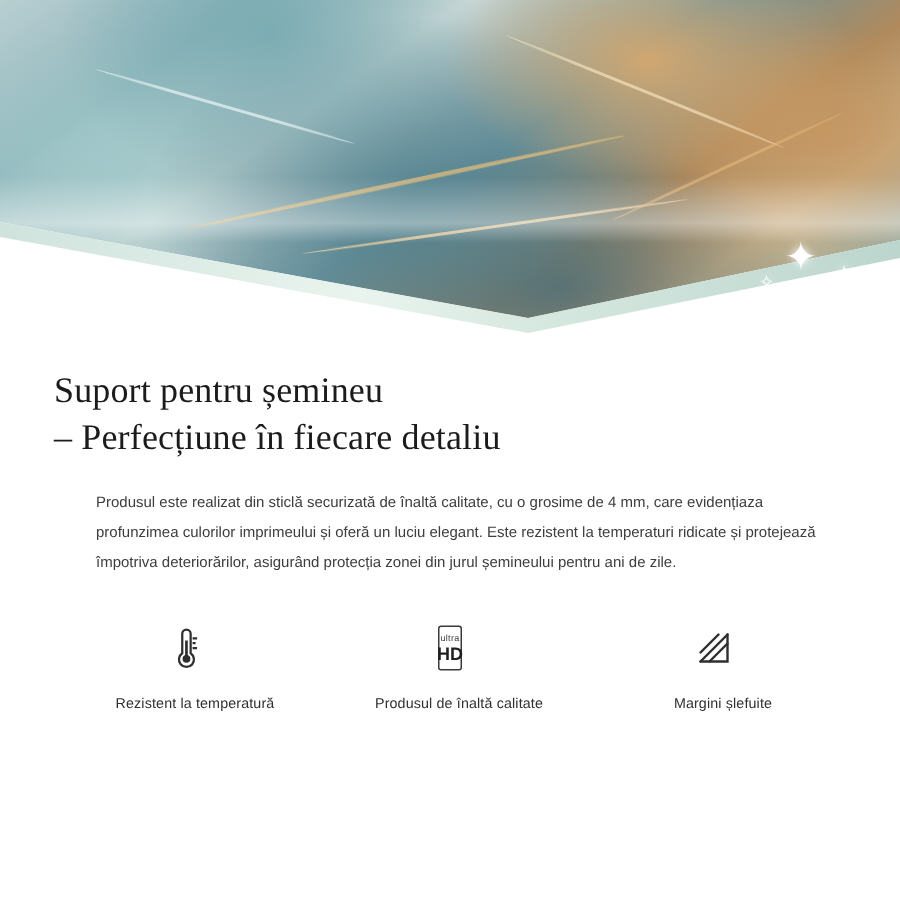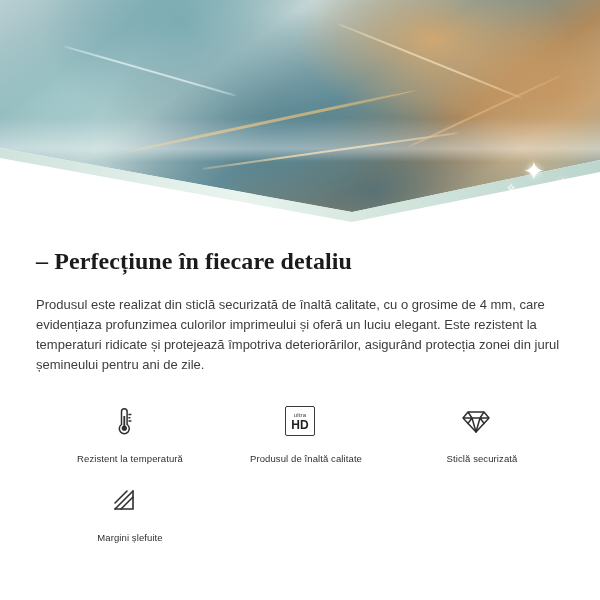--- a/index.html
+++ b/index.html
@@ -87,27 +87,28 @@
   .content { padding: 0 36px; }
   .headline {
     margin-top: 24px;
     font-family: "Liberation Serif", serif;
     font-size: 24px;
     line-height: 31px;
     color: #1b1b1b;
     font-weight: 400;
     letter-spacing: 0.1px;
   }
-  .headline .l2 { display: block; font-weight: bold; }
+  .headline .l2 { display: block; }
   .body-copy {
     margin-top: 18px;
-    font-size: 13px;
+    font-size: 10px;
     line-height: 20px;
     color: #3d3d3d;
     max-width: 532px;
+    margin-left: 28px;
   }
 
   
   .features {
     margin-top: 24px;
     display: grid;
     grid-template-columns: repeat(3, 1fr);
     row-gap: 14px;
   }
   .feature {
@@ -121,21 +122,21 @@
     width: 44px; height: 44px;
     display: flex; align-items: center; justify-content: center;
   }
   .feature-label {
     font-size: 9.5px;
     color: #2f2f2f;
     letter-spacing: 0.1px;
     margin-left: 12px;
   }
   .ultrahd-box {
-    width: 30px; height: 30px;
+    width: 16px; height: 30px;
     border: 1.6px solid #3a3a3a;
     border-radius: 2px;
     display: flex; flex-direction: column;
     align-items: center; justify-content: center;
     line-height: 1;
   }
   .ultrahd-box .u1 { font-size: 6px; color: #3a3a3a; letter-spacing: 0.2px; }
   .ultrahd-box .u2 { font-size: 12px; font-weight: bold; color: #1f1f1f; margin-top: 1px; }
 </style>
 </head>
@@ -155,20 +156,21 @@
     <div class="glass-edge"></div>
     <div class="glass-shine"></div>
     <span class="sparkle sp1">✦</span>
     <span class="sparkle sp2">✧</span>
     <span class="sparkle sp3">✧</span>
   </div>
 
   <div class="content">
 
     <h1 class="headline">
+      <span class="l1">Suport pentru șemineu</span>
       <span class="l2">– Perfecțiune în fiecare detaliu</span>
     </h1>
 
     <p class="body-copy">Produsul este realizat din sticlă securizată de înaltă calitate, cu o grosime de 4 mm, care eviden­țiaza profunzimea culorilor imprimeului și oferă un luciu elegant. Este rezistent la temperaturi ridicate și protejează împotriva deteriorărilor, asigurând protecția zonei din jurul șemineului pentru ani de zile.</p>
 
     <div class="features">
 
       <div class="feature">
         <span class="feature-icon">
           <svg width="34" height="34" viewBox="0 0 34 34" fill="none" stroke="#2f2f2f" stroke-width="1.5">
@@ -185,29 +187,20 @@
         <span class="feature-icon">
           <span class="ultrahd-box">
             <span class="u1">ultra</span>
             <span class="u2">HD</span>
           </span>
         </span>
         <span class="feature-label">Produsul de înaltă calitate</span>
       </div>
 
 
-      <div class="feature">
-        <span class="feature-icon">
-          <svg width="34" height="34" viewBox="0 0 34 34" fill="none" stroke="#2f2f2f" stroke-width="1.5" stroke-linejoin="round">
-            <path d="M9 8h16l5 6-13 14L4 14Z"></path>
-            <path d="M4 14h26M9 8l4 6-4.5 6M25 8l-4 6 4.5 6M13 14l4 14 4-14"></path>
-          </svg>
-        </span>
-        <span class="feature-label">Sticlă securizată</span>
-      </div>
 
       <div class="feature">
         <span class="feature-icon">
           <svg width="34" height="34" viewBox="0 0 34 34" fill="none" stroke="#2f2f2f" stroke-width="1.6" stroke-linecap="round">
             <path d="M8 26 26 8"></path>
             <path d="M8 20 20 8"></path>
             <path d="M14 26 26 14"></path>
             <path d="M8 26h18V8"></path>
           </svg>
         </span>

